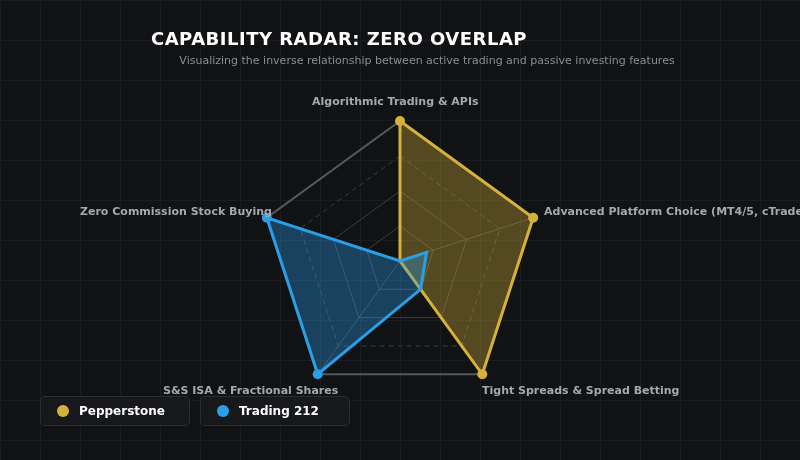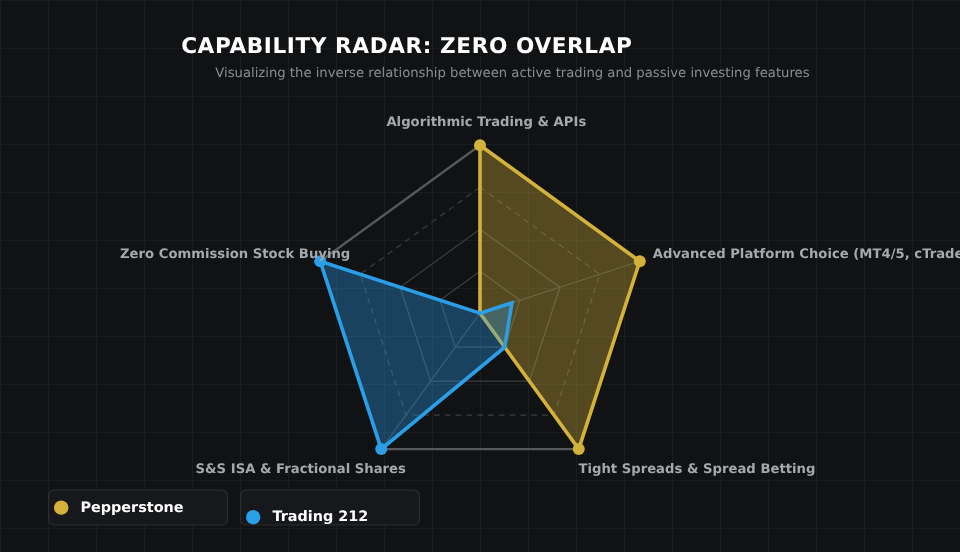--- a/index.html
+++ b/index.html
@@ -5,21 +5,21 @@
   html,body{margin:0;padding:0;}
   body{width:800px;height:460px;overflow:hidden;background:#111214;font-family:"DejaVu Sans",sans-serif;position:relative;}
   .frame{position:absolute;left:0;top:0;width:800px;height:460px;
     background-color:#111214;
     background-image:linear-gradient(#1a1c1f 1px,transparent 1px),linear-gradient(90deg,#1a1c1f 1px,transparent 1px);
     background-size:40px 40px;background-position:0 0;}
   .title{position:absolute;left:0;width:678px;top:28px;text-align:center;color:#ffffff;font-weight:bold;font-size:18px;letter-spacing:0.5px;}
   .subtitle{position:absolute;left:0;width:800px;top:54px;text-align:center;color:#8a8d92;font-size:11px;padding-left:27px;}
   svg.radar{position:absolute;left:0;top:0;}
   .axis-label{position:absolute;color:#a5a8ad;font-weight:bold;font-size:11px;white-space:nowrap;}
-  .legend-item{position:absolute;top:408px;height:30px;width:150px;box-sizing:border-box;border:1px solid #2a2d31;border-radius:5px;background:#16181b;display:flex;align-items:center;padding-left:4px;}
+  .legend-item{position:absolute;top:396px;height:30px;width:150px;box-sizing:border-box;border:1px solid #2a2d31;border-radius:5px;background:#16181b;display:flex;align-items:center;padding-left:16px;}
   .legend-dot{width:12px;height:12px;border-radius:50%;margin-right:10px;}
   .legend-label{color:#ffffff;font-weight:bold;font-size:12px;}
 </style>
 </head>
 <body>
 
 <div class="frame"></div>
 
 <div class="title">CAPABILITY RADAR: ZERO OVERLAP</div>
 <div class="subtitle">Visualizing the inverse relationship between active trading and passive investing features</div>
@@ -36,26 +36,26 @@
     <line x1="400" y1="261" x2="266.8520877186785" y2="217.73762078750738" stroke="#3a3d41" stroke-width="1"></line>
     <polygon points="400,121 533.1479122813215,217.73762078750735 482.28993532094626,374.26237921249265 400,261 400,261" fill="rgba(212,177,58,0.35)" stroke="#d4b13a" stroke-width="3" stroke-linejoin="miter"></polygon>
     <polygon points="400,261 426.6295824562643,252.34752415750148 420.57248383023654,289.3155948031232 317.71006467905374,374.26237921249265 266.8520877186785,217.73762078750738" fill="rgba(42,159,232,0.35)" stroke="#2a9fe8" stroke-width="3" stroke-linejoin="miter"></polygon>
     <circle cx="400" cy="121" r="5" fill="#d4b13a"></circle>
     <circle cx="533.1479122813215" cy="217.73762078750735" r="5" fill="#d4b13a"></circle>
     <circle cx="482.28993532094626" cy="374.26237921249265" r="5" fill="#d4b13a"></circle>
     <circle cx="317.71006467905374" cy="374.26237921249265" r="5" fill="#2a9fe8"></circle>
     <circle cx="266.8520877186785" cy="217.73762078750738" r="5" fill="#2a9fe8"></circle>
   </svg>
 
-<div class="axis-label" style="left:322px;top:95px;text-align:right;">Algorithmic Trading &amp; APIs</div>
+<div class="axis-label" style="left:312px;top:95px;text-align:right;">Algorithmic Trading &amp; APIs</div>
 <div class="axis-label" style="left:544px;top:205px;">Advanced Platform Choice (MT4/5, cTrader)</div>
 <div class="axis-label" style="left:482px;top:384px;">Tight Spreads &amp; Spread Betting</div>
 <div class="axis-label" style="left:163px;top:384px;">S&amp;S ISA &amp; Fractional Shares</div>
-<div class="axis-label" style="left:80px;top:205px;margin-left:20px;">Zero Commission Stock Buying</div>
+<div class="axis-label" style="left:80px;top:205px;">Zero Commission Stock Buying</div>
 
 <div class="legend-item" style="left:40px;">
   <span class="legend-dot" style="background:#d4b13a;"></span>
   <span class="legend-label">Pepperstone</span>
 </div>
-<div class="legend-item" style="left:200px;align-items:flex-end;">
+<div class="legend-item" style="left:200px;">
   <span class="legend-dot" style="background:#2a9fe8;"></span>
   <span class="legend-label">Trading 212</span>
 </div>
 
 </body></html>

